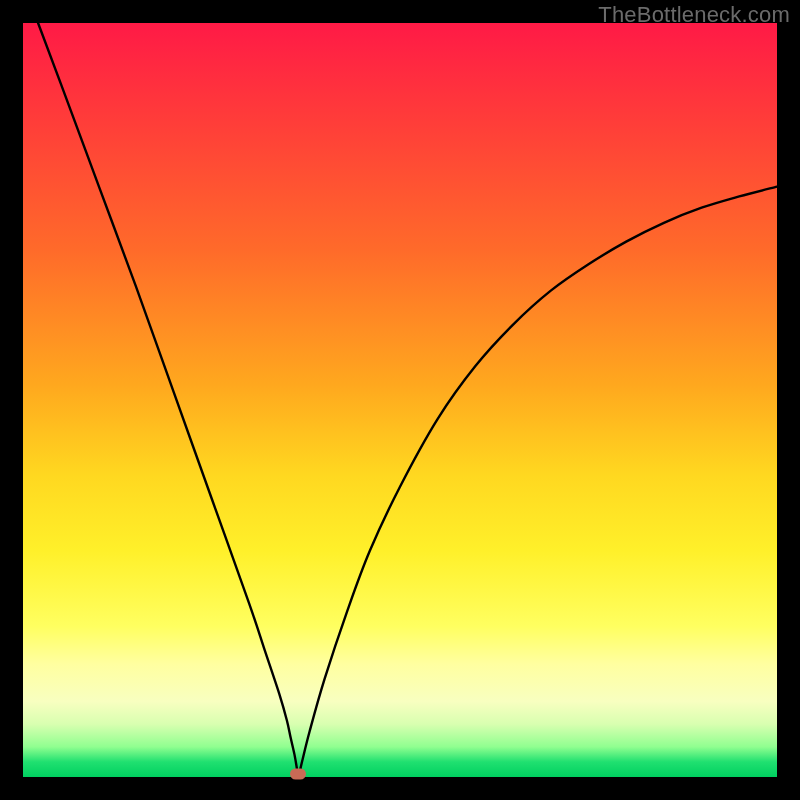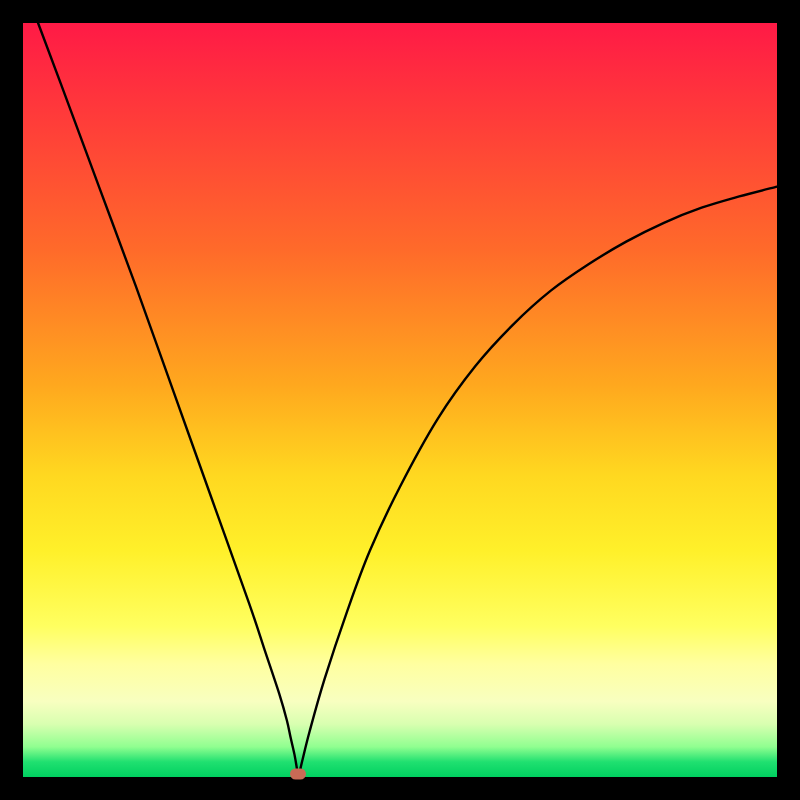--- a/index.html
+++ b/index.html
@@ -69,13 +69,14 @@
 </head>
 <body>
 
 <div class="frame">
   <div class="plot">
     <svg class="curve" viewBox="0 0 754 754" preserveAspectRatio="none">
       <path id="curve-path" d="M 15.08 0.00 C 18.85 10.05, 27.65 33.30, 37.70 60.32 C 47.75 87.34, 62.83 128.18, 75.40 162.11 C 87.97 196.04, 100.53 229.34, 113.10 263.90 C 125.67 298.46, 138.23 334.27, 150.80 369.46 C 163.37 404.65, 175.93 439.83, 188.50 475.02 C 201.07 510.21, 217.40 555.45, 226.20 580.58 C 235.00 605.71, 236.25 610.74, 241.28 625.82 C 246.31 640.90, 252.59 659.12, 256.36 671.06 C 260.13 683.00, 262.01 690.16, 263.90 697.45 C 265.78 704.74, 266.41 709.14, 267.67 714.79 C 268.93 720.45, 270.43 726.48, 271.44 731.38 C 272.45 736.28, 273.07 740.43, 273.70 744.20 C 274.33 747.97, 274.33 754.88, 275.21 754.00 C 276.09 753.12, 277.10 746.46, 278.98 738.92 C 280.87 731.38, 282.75 722.58, 286.52 708.76 C 290.29 694.94, 295.32 676.09, 301.60 655.98 C 307.88 635.87, 316.68 609.48, 324.22 588.12 C 331.76 566.76, 338.04 548.53, 346.84 527.80 C 355.64 507.06, 365.69 485.70, 377.00 463.71 C 388.31 441.72, 402.13 415.96, 414.70 395.85 C 427.27 375.74, 439.83 358.78, 452.40 343.07 C 464.97 327.36, 477.53 314.17, 490.10 301.60 C 502.67 289.03, 515.23 277.72, 527.80 267.67 C 540.37 257.62, 552.93 249.45, 565.50 241.28 C 578.07 233.11, 590.63 225.57, 603.20 218.66 C 615.77 211.75, 628.33 205.47, 640.90 199.81 C 653.47 194.16, 666.03 189.13, 678.60 184.73 C 691.17 180.33, 703.73 176.94, 716.30 173.42 C 728.87 169.90, 747.72 165.25, 754.00 163.62" fill="none" stroke="#000000" stroke-width="2.4" stroke-linejoin="round" stroke-linecap="round"></path>
     </svg>
     <div id="marker" class="marker" style="left: 275.21px; top: 751px; background: rgb(201, 106, 86);"></div>
   </div>
+  <div class="watermark">TheBottleneck.com</div>
 </div>
 
 </body></html>

